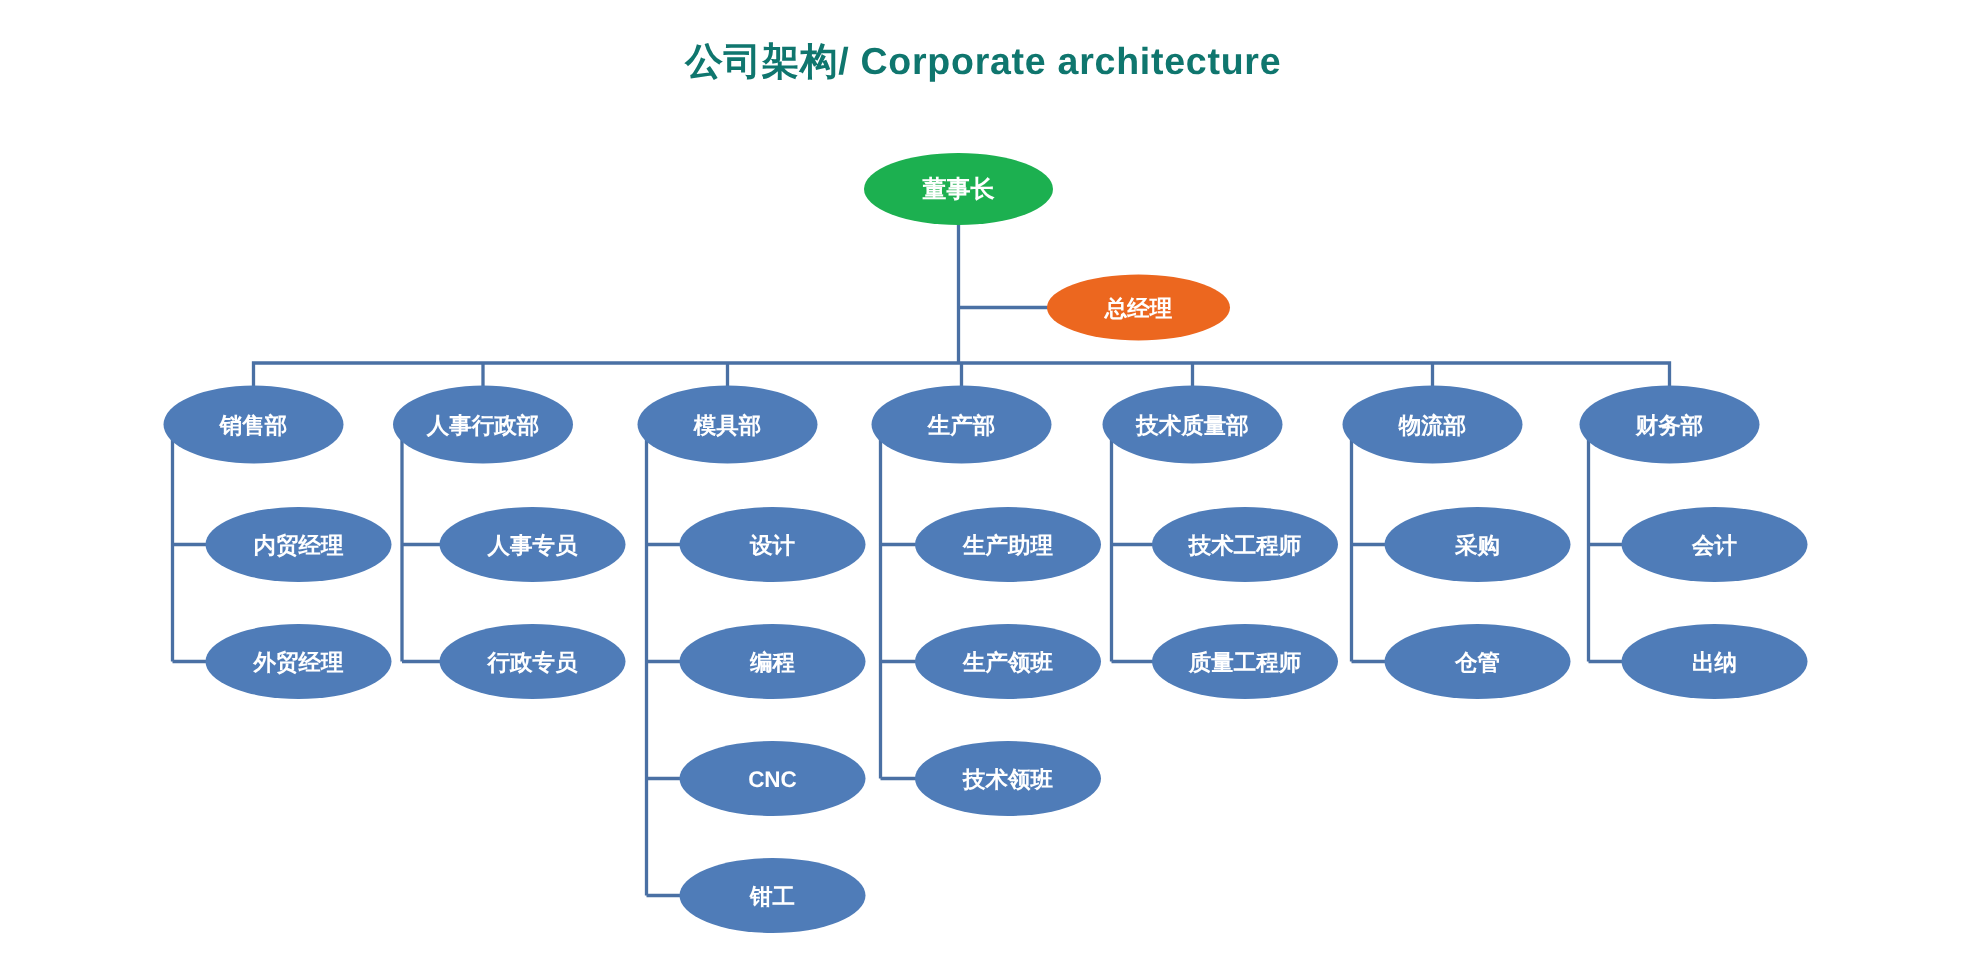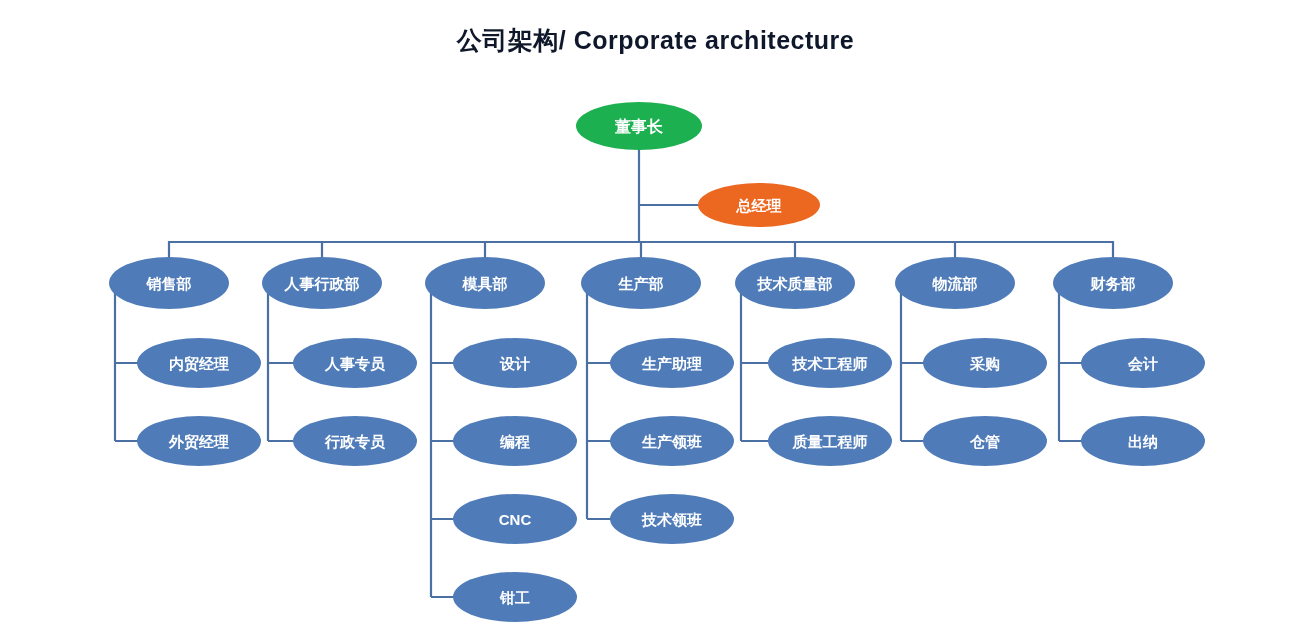--- a/index.html
+++ b/index.html
@@ -19,21 +19,21 @@
     letter-spacing:0.5px;
     margin:0;
   }
   #org-svg{position:absolute;top:0;left:0;}
   #org-svg text{font-family:"Liberation Sans", sans-serif;}
 </style>
 </head>
 <body>
 
 <div>
-  <h1 class="title" style="color: #0f172a;">公司架构/ Corporate architecture</h1>
+  <h1 class="title" style="color: #0f766e;">公司架构/ Corporate architecture</h1>
   <svg id="org-svg" width="1311" height="638" viewBox="0 0 1311 638">
       <g>
         <path d="M639,126 V242 M639,205 H759 M169,283 V242 H1113 V283 M169,242 V283 M322,242 V283 M485,242 V283 M641,242 V283 M795,242 V283 M955,242 V283 M1113,242 V283 M115,283 V441 M115,363 H199 M115,441 H199 M268,283 V441 M268,363 H355 M268,441 H355 M431,283 V597 M431,363 H515 M431,441 H515 M431,519 H515 M431,597 H515 M587,283 V519 M587,363 H672 M587,441 H672 M587,519 H672 M741,283 V441 M741,363 H830 M741,441 H830 M901,283 V441 M901,363 H985 M901,441 H985 M1059,283 V441 M1059,363 H1143 M1059,441 H1143" fill="none" stroke="#4a70a4" stroke-width="2.2"></path>
       </g>
       <g>
         <ellipse cx="639" cy="126" rx="63" ry="24" fill="#1cb050"></ellipse>
         <text x="639" y="131.5" text-anchor="middle" font-size="16" font-weight="bold" fill="#ffffff">董事长</text>
       </g>
       <g>
         <ellipse cx="759" cy="205" rx="61" ry="22" fill="#ec671f"></ellipse>

